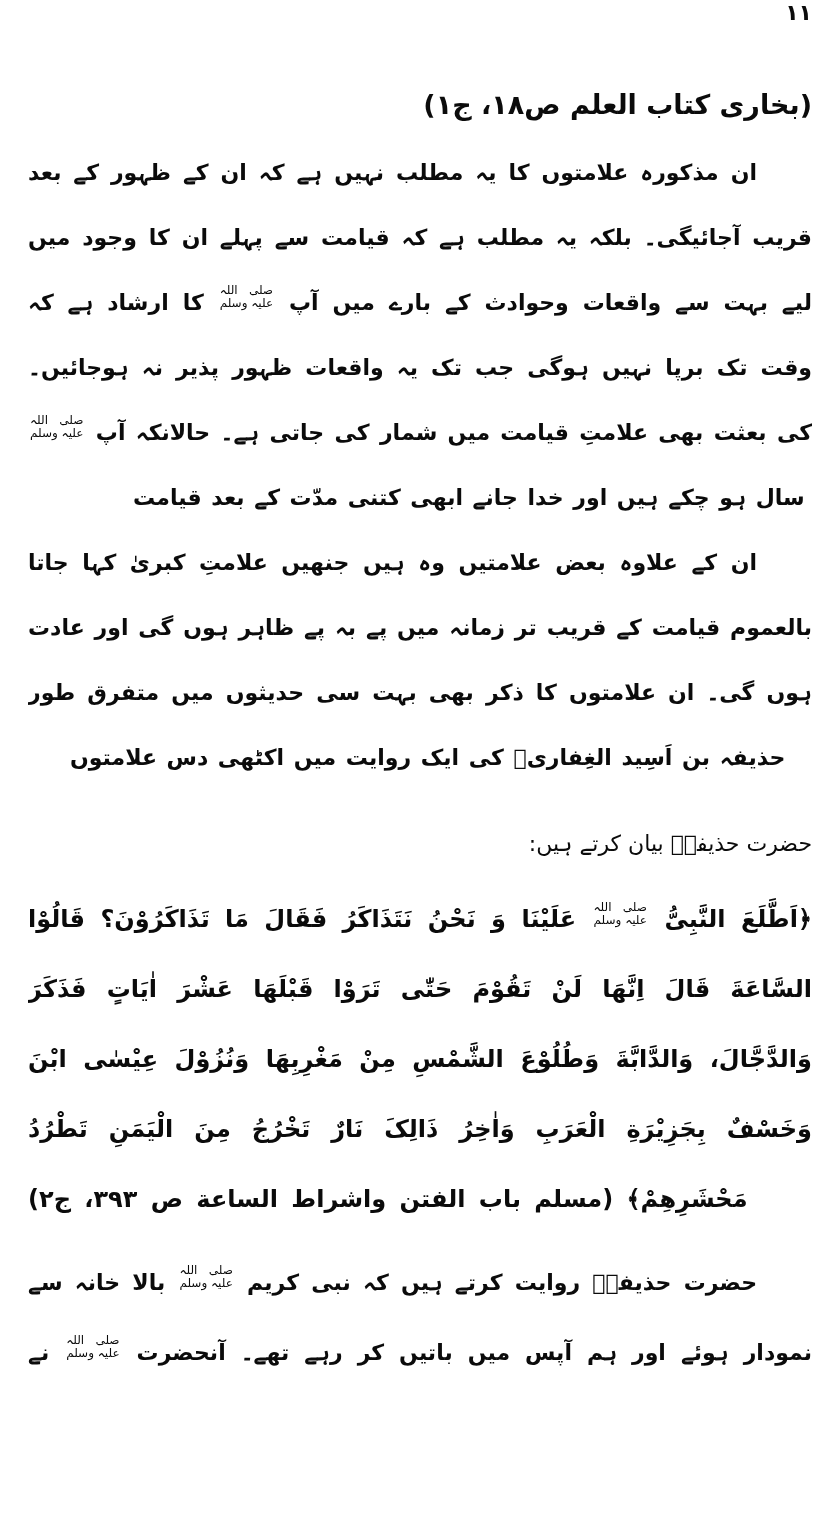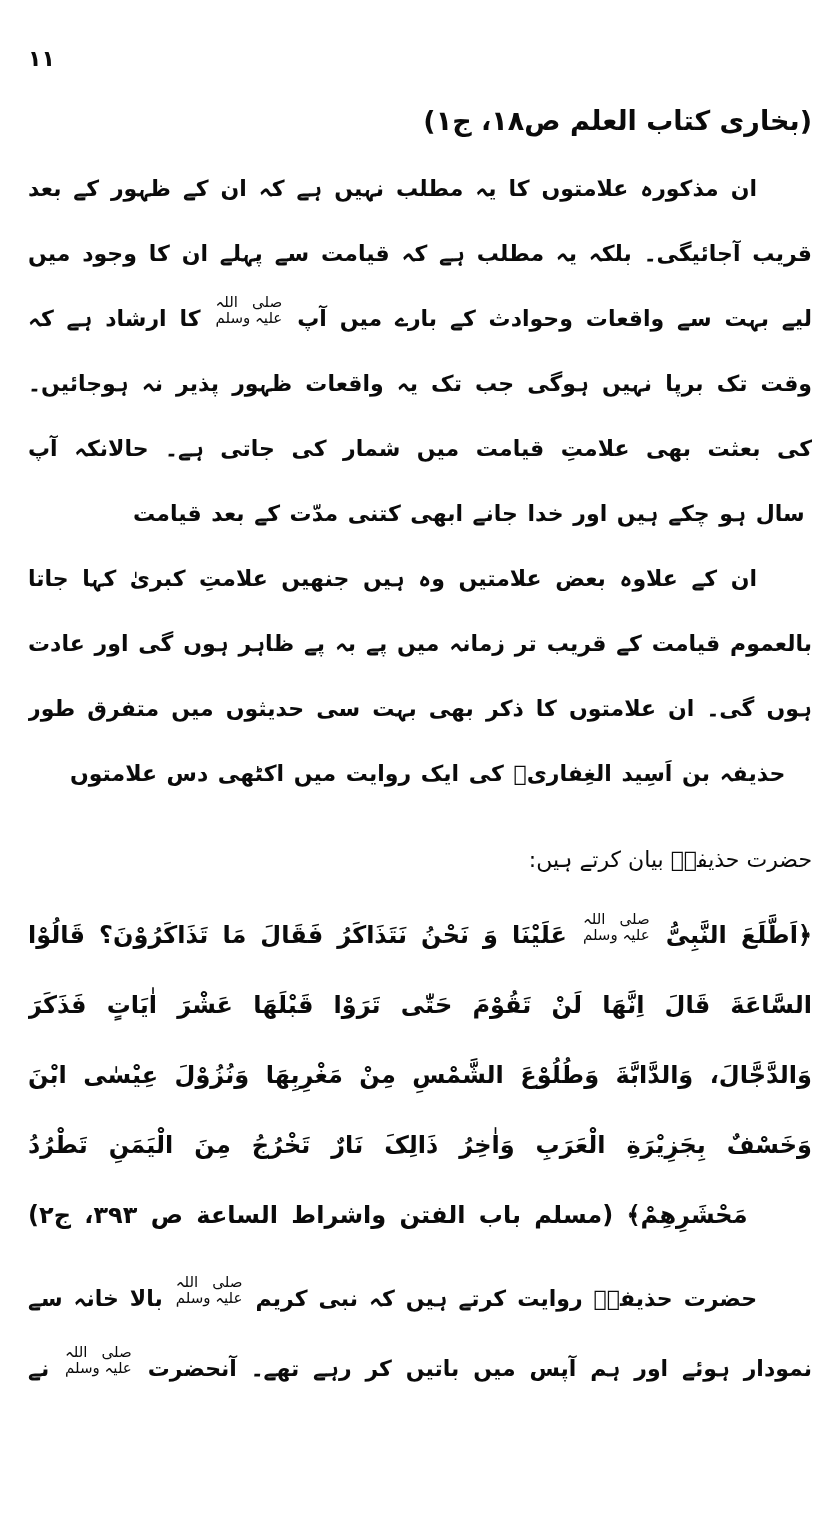--- a/index.html
+++ b/index.html
@@ -10,28 +10,27 @@
     background:#ffffff;
     overflow:hidden;
     direction:rtl;
     unicode-bidi:embed;
     font-family:"DejaVu Sans", sans-serif;
     color:#0b0b0b;
     box-sizing:border-box;
     padding:0 28px;
   }
   .page-number {
-    padding-top:46px;
-    text-align:left;
+    text-align:right;
     font-size:22px;
     font-weight:700;
     letter-spacing:2px;
   }
   .reference {
-    margin-top:34px;
+    margin-top:64px;
     text-align:right;
     font-size:27px;
     font-weight:700;
   }
   .para { font-size:22px; font-weight:700; }
   .para1 { margin-top:20px; }
   .para2 { margin-top:0; }
   .para3 { margin-top:14px; }
   .line {
     height:65px; line-height:65px;
@@ -58,21 +57,21 @@
     text-align:right;
   }
   .arabic { margin-top:8px; font-size:24px; font-weight:700; }
   .arabic .line { height:70px; line-height:70px; word-spacing:5px; }
   .arabic .line:last-child {
     text-align:center; text-align-last:left;
   }
   .para3 .line { height:70px; line-height:70px; }
   .saw {
     display:inline-block;
-    font-size:15px;
+    font-size:12px;
     line-height:1.1;
     text-align:center;
     vertical-align:3px;
     font-weight:400;
     padding:0 2px;
     word-spacing:0;
     text-indent:0;
   }
 </style>
 </head>

